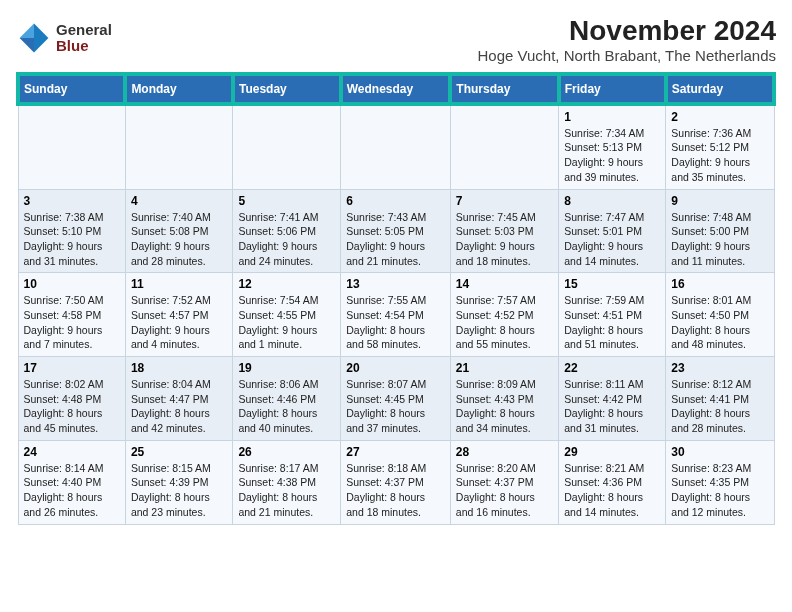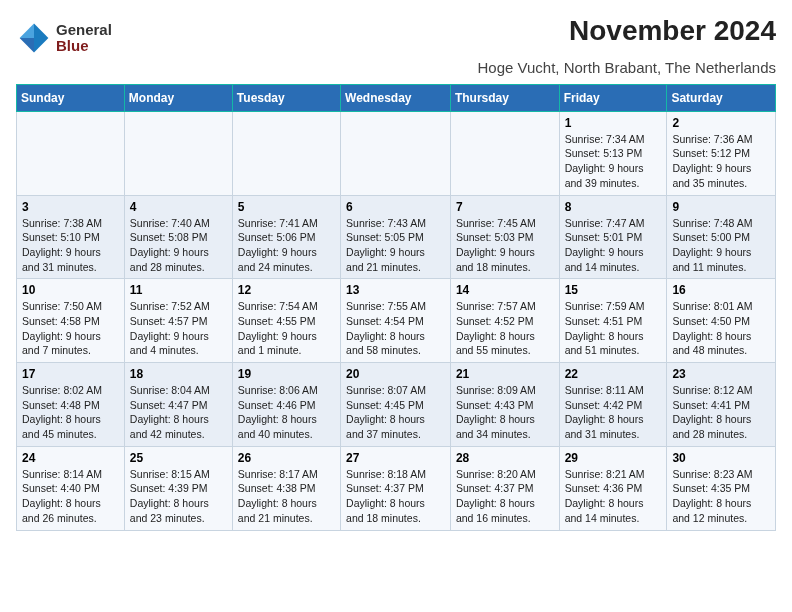--- a/index.html
+++ b/index.html
@@ -46,35 +46,35 @@
     }
     .month-title {
       font-size: 28px;
       font-weight: bold;
       color: #222;
       line-height: 1.1;
     }
     .location-title {
       font-size: 15px;
       color: #444;
-      margin-top: 12px;
+      margin-top: 0;
     }
     table {
       width: 100%;
       border-collapse: collapse;
       font-size: 11px;
     }
     thead tr th {
       background-color: #2a6db5;
       color: #fff;
       font-size: 12px;
       font-weight: bold;
       padding: 6px 4px;
       text-align: left;
-      border: 1px solid #14b8a6;
+      border: 4px solid #14b8a6;
     }
     tbody tr {
       height: 80px;
       vertical-align: top;
     }
     tbody tr:nth-child(odd) {
       background-color: #f5f8fc;
     }
     tbody tr:nth-child(even) {
       background-color: #e8eef6;

